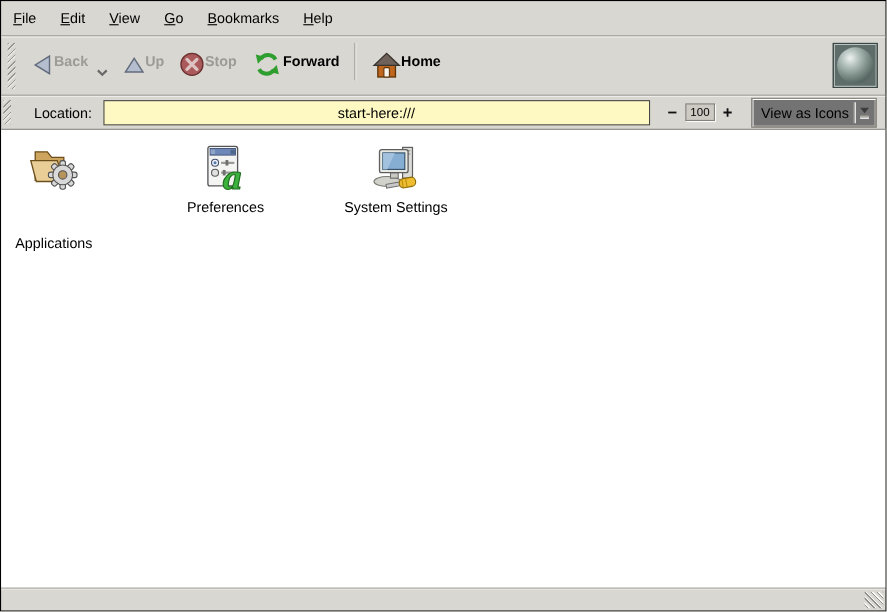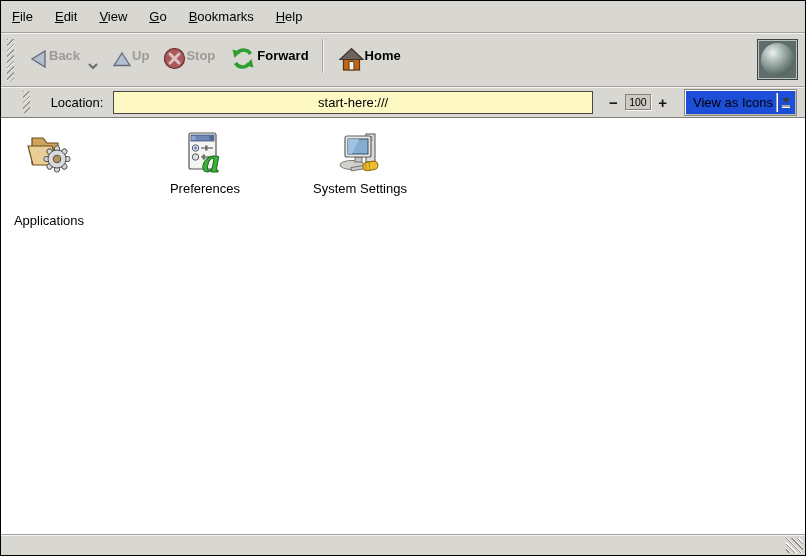--- a/index.html
+++ b/index.html
@@ -53,21 +53,21 @@
   .sphere {
     width:33px; height:33px; border-radius:50%;
     background: radial-gradient(circle at 36% 30%, #eef2f1 0%, #b9c6c2 22%, #84958f 48%, #5a6a66 72%, #414e4b 100%);
   }
   
   .locationbar {
     height:31px; flex:0 0 auto;
     border-top:1px solid #a3a19c;
     box-shadow: inset 0 1px 0 #f5f3ef;
     display:flex; align-items:center;
-    padding-left:20px;
+    padding-left:0;
   }
   .locationbar .grip { height:22px; margin:0 9px 0 2px; }
   .loc-label { font-size:13px; color:#000; margin:0 10px 0 12px; white-space:nowrap; }
   .loc-input {
     width:506px; height:23px;
     border:1px solid #474747;
     background:#fef9c3; color:#000;
     font-family:"Liberation Sans", sans-serif; font-size:13px;
     padding:0 4px; outline:none;text-align:center;
   }
@@ -80,21 +80,21 @@
     width:28px; height:16px; margin:0 4px;
     background:#cdcac4;
     border:1px solid #85837e;
     box-shadow: 1px 1px 0 #fbfaf8;
     font-size:10.5px; color:#000;
     display:flex; align-items:center; justify-content:center;
   }
   .view-as {
     margin-left:14px; margin-right:8px;
     height:27px; width:116px;
-    background:#1d4ed8;
+    background:#737373;
     border:1px solid #8d8a80;
     box-shadow: inset 1px 1px 0 #ffffff, inset -1px -1px 0 #b9b6ae;
     display:flex; align-items:center;
     font-family:inherit; font-size:13px; color:#000;
     padding:0 4px 0 8px;
   }
   .view-as .txt { flex:1; text-align:left; white-space:nowrap; }
   .view-as .div { width:1px; height:19px; background:#b0ada5; box-shadow:1px 0 0 #fff; margin:0 5px 0 3px; }
   .opt-arrow { display:flex; flex-direction:column; align-items:center; gap:2px; padding-right:2px; }
   .opt-arrow .tri { width:0; height:0; border-left:4px solid transparent; border-right:4px solid transparent; border-top:5px solid #3c3c3c; }

